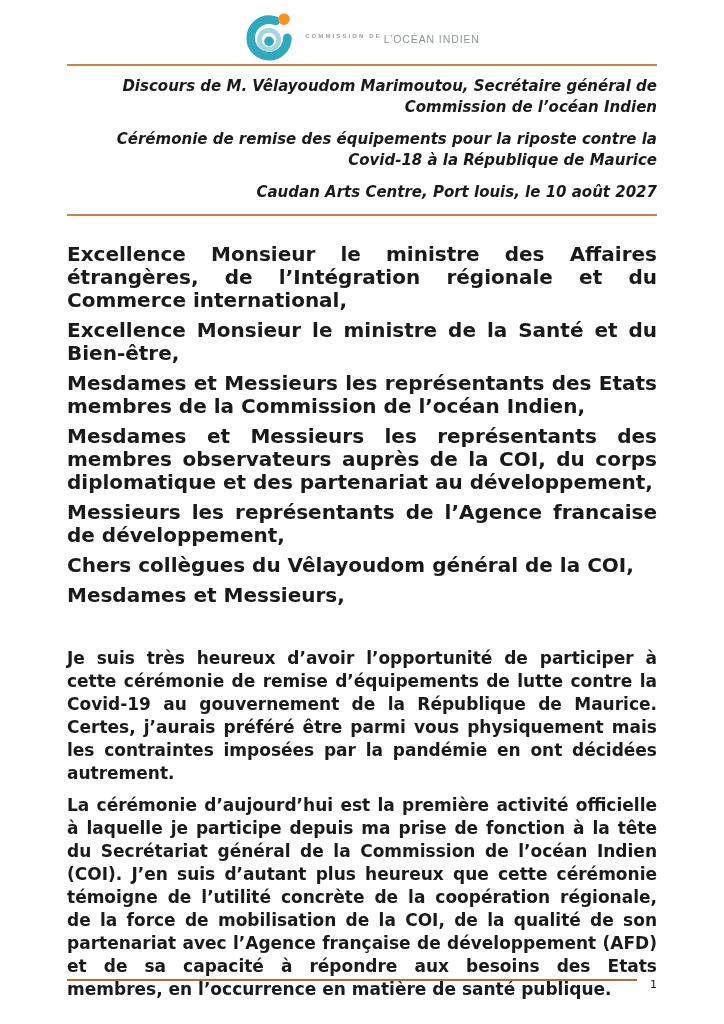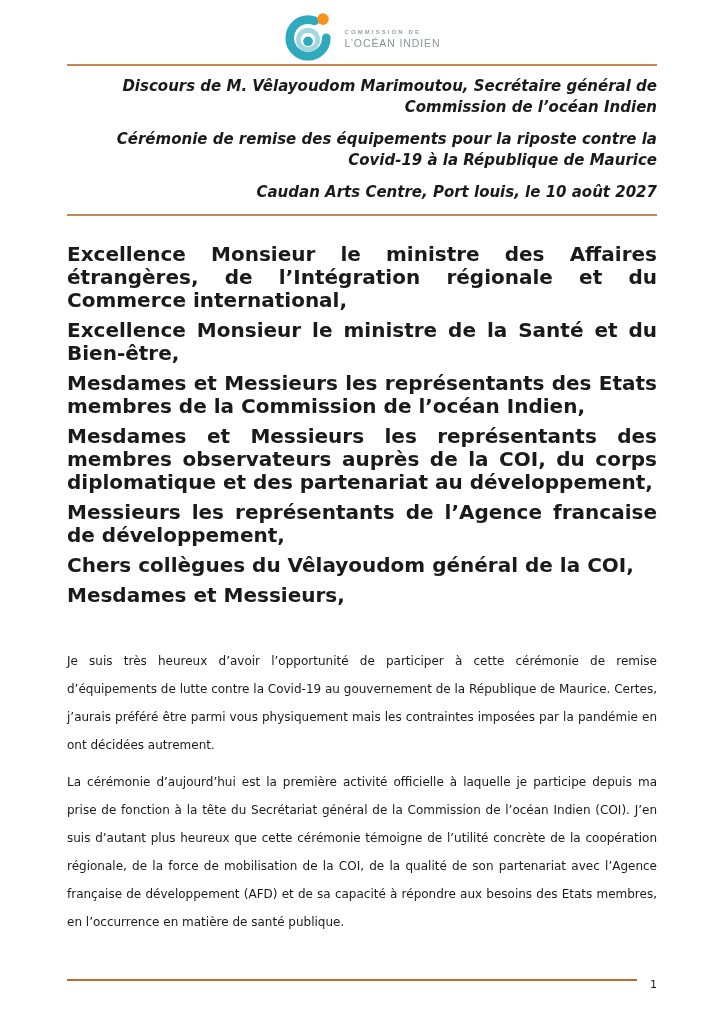--- a/index.html
+++ b/index.html
@@ -21,21 +21,21 @@
     align-items: center;
     gap: 9px;
     padding-top: 9px;
     height: 62px;
   }
   .logo-mark { width: 52px; height: 52px; flex: 0 0 auto; }
   .logo-wordmark {
     font-family: "Liberation Sans", sans-serif;
     color: #8d9496;
     display: flex;
-    flex-direction: column;
+    flex-direction: row;
     gap: 2px;
     padding-top: 6px;
   }
   .logo-wordmark .wm-top {
     font-size: 6px;
     letter-spacing: 2.1px;
     font-weight: bold;
     color: #9aa1a3;
   }
   .logo-wordmark .wm-bottom {
@@ -66,24 +66,25 @@
   .salutations { margin-top: 27px; }
   .salutations p {
     font-weight: bold;
     font-size: 20px;
     line-height: 23px;
     text-align: justify;
     margin-bottom: 7px;
   }
   .body-paragraphs { margin-top: 40px; }
   .body-paragraphs p {
-    font-size: 12px;
-    line-height: 28px;
+    font-size: 17px;
+    line-height: 23px;
     text-align: justify;
     margin-bottom: 9px;
+    font-weight: bold;
   }
   
   .footer {
     position: absolute;
     left: 67px;
     right: 67px;
     top: 974px;
     display: flex;
     align-items: center;
   }
@@ -116,21 +117,21 @@
     <div class="logo-wordmark">
       <span class="wm-top">COMMISSION DE</span>
       <span class="wm-bottom">L’OCÉAN INDIEN</span>
     </div>
   </div>
 
   <div class="rule top"></div>
 
   <div class="title-block">
     <p>Discours de M. Vêlayoudom Marimoutou, Secrétaire général de Commission de l’océan Indien</p>
-    <p>Cérémonie de remise des équipements pour la riposte contre la Covid-19 à la République de Maurice</p>
+    <p>Cérémonie de remise des équipements pour la riposte contre la Covid-18 à la République de Maurice</p>
     <p>Caudan Arts Centre, Port louis, le 10 août 2027</p>
   </div>
 
   <div class="rule"></div>
 
   <div class="content">
 
     <div class="salutations">
       <p>Excellence Monsieur le ministre des Affaires étrangères, de l’Intégration régionale et du Commerce international,</p>
       <p>Excellence Monsieur le ministre de la Santé et du Bien-être,</p>

